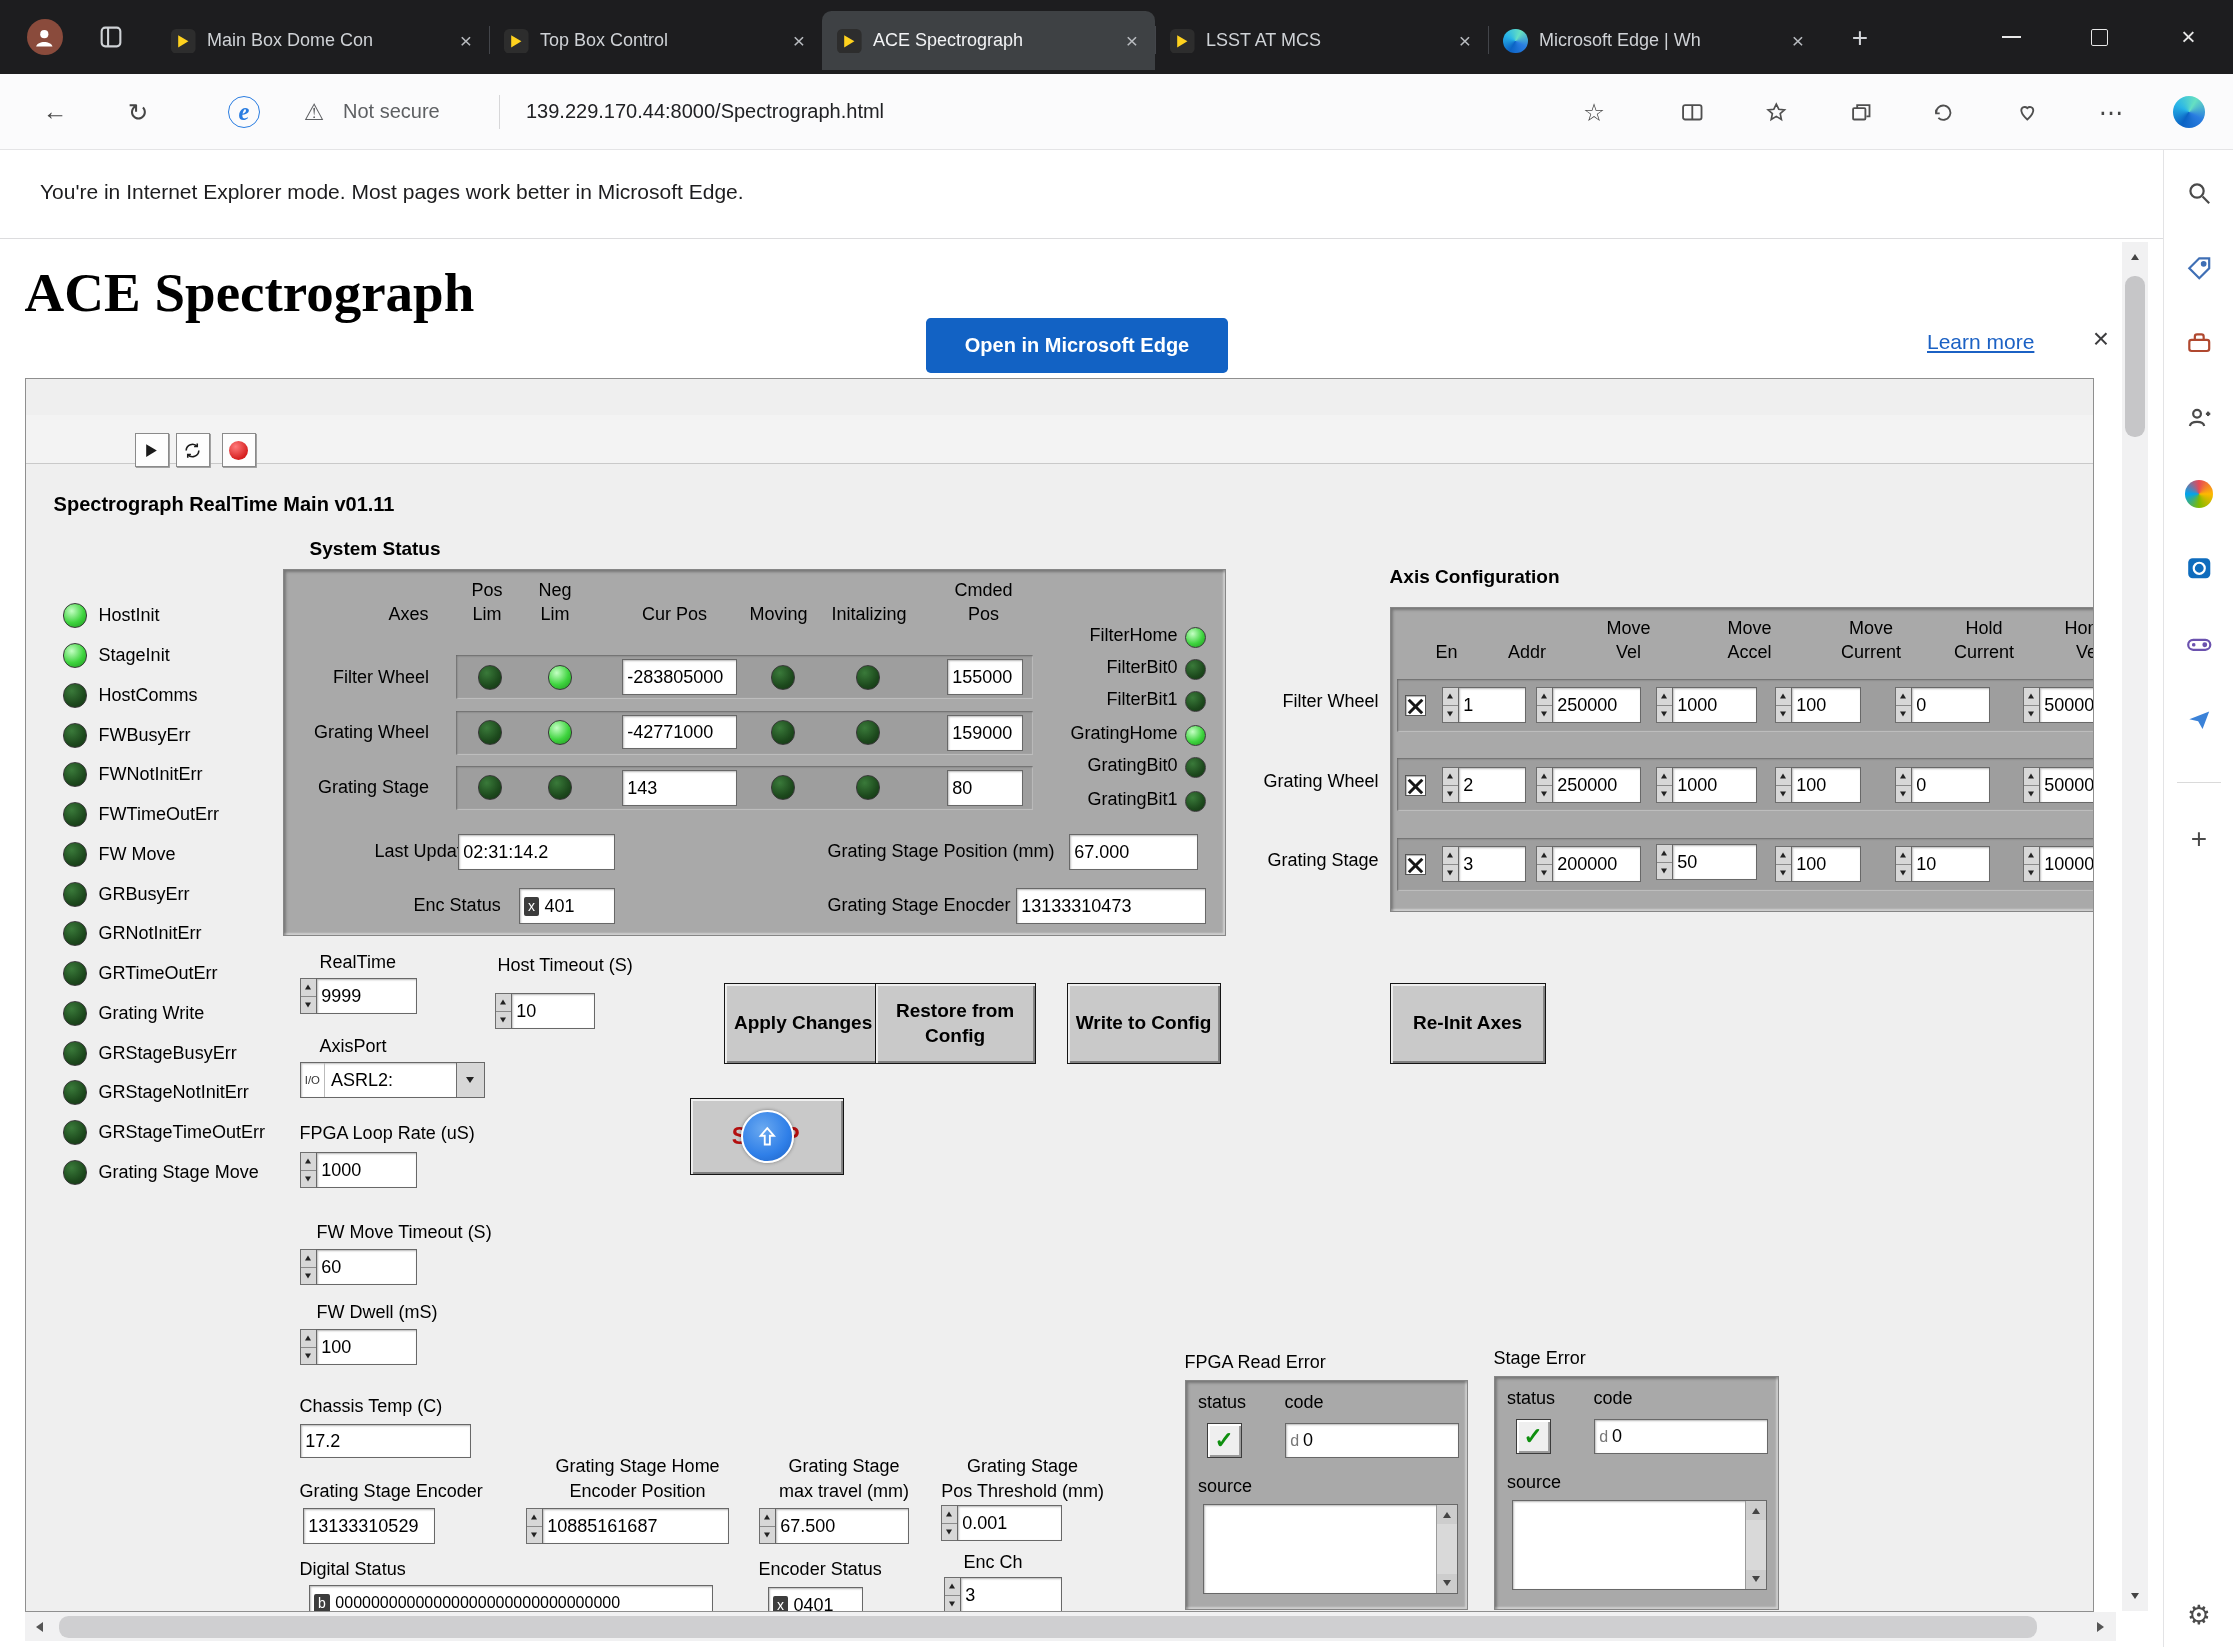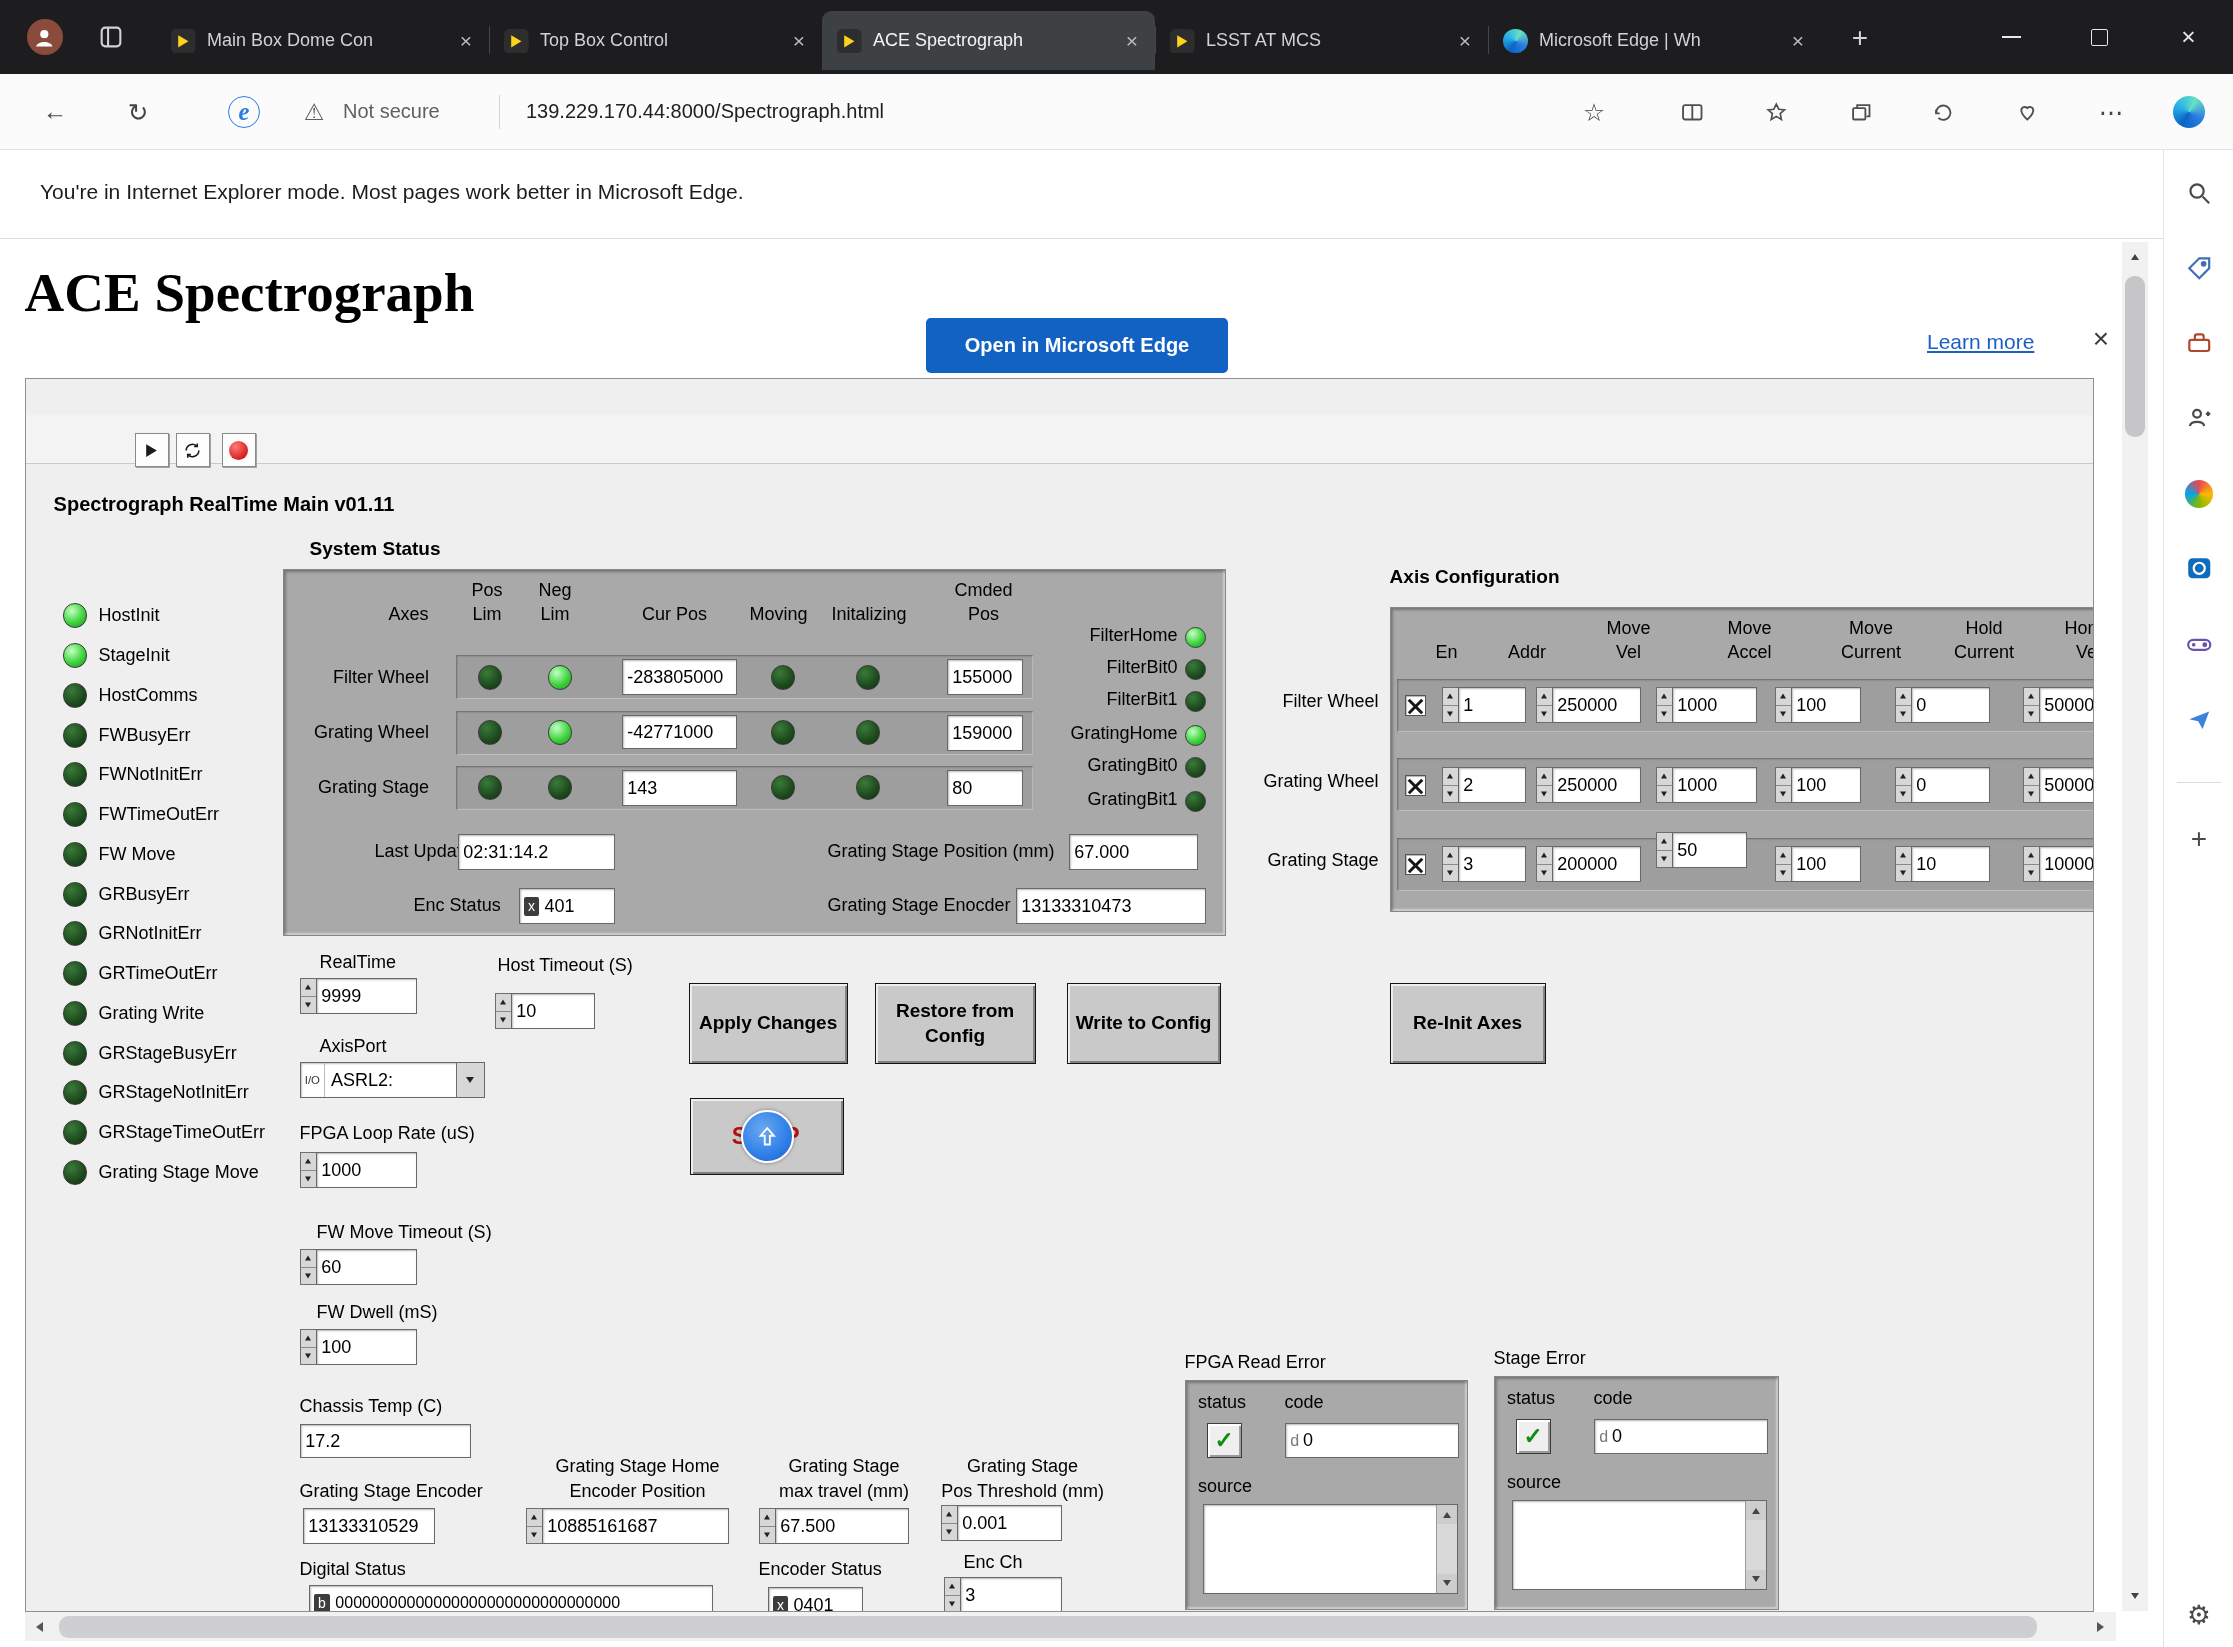--- a/index.html
+++ b/index.html
@@ -582,21 +582,21 @@
     </div>
     <div class="lbl" style="left:938px;top:1173px">Enc Ch</div>
     <div class="numc" style="left:918px;top:1198px;width:118px;height:36px">
       <span class="spin">
           <i class="su"></i>
           <i class="sd"></i>
         </span>
       <span class="vbox">3</span>
     </div>
 
-    <div class="lvbtn" style="left:663px;top:604px;width:159px;height:81px">Apply Changes</div>
+    <div class="lvbtn" style="left:698px;top:604px;width:159px;height:81px">Apply Changes</div>
     <div class="lvbtn" style="left:849px;top:604px;width:161px;height:81px">Restore from Config</div>
     <div class="lvbtn" style="left:1041px;top:604px;width:154px;height:81px">Write to Config</div>
     <div class="lvbtn" style="left:1364px;top:604px;width:156px;height:81px">Re-Init Axes</div>
     <div class="lvbtn" style="left:664px;top:719px;width:154px;height:77px">
       <span class="stoptext">STOP</span>
     </div>
     <div class="autoscroll" style="left:715px;top:731px">
       <svg width="24.6" height="24.6" viewBox="0 0 24 24">
           <path d="M12 4 L18.5 11.5 H14.5 V20 H9.5 V11.5 H5.5 Z" fill="none" stroke="#fff" stroke-width="1.8"></path>
         </svg>
@@ -716,21 +716,21 @@
           </span>
           <span class="vbox">3</span>
         </div>
       <div class="numc" style="left:145px;top:238px;width:105px;height:36px">
           <span class="spin">
             <i class="su"></i>
             <i class="sd"></i>
           </span>
           <span class="vbox">200000</span>
         </div>
-      <div class="numc" style="left:265px;top:224px;width:91px;height:36px">
+      <div class="numc" style="left:265px;top:236px;width:101px;height:36px">
           <span class="spin">
             <i class="su"></i>
             <i class="sd"></i>
           </span>
           <span class="vbox">50</span>
         </div>
       <div class="numc" style="left:384px;top:238px;width:86px;height:36px">
           <span class="spin">
             <i class="su"></i>
             <i class="sd"></i>

